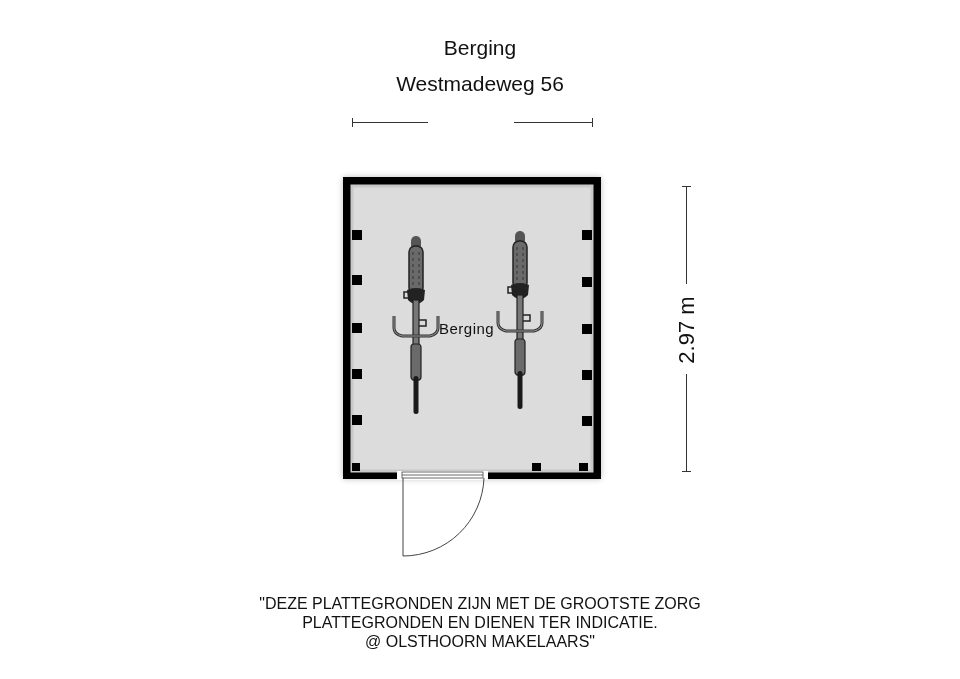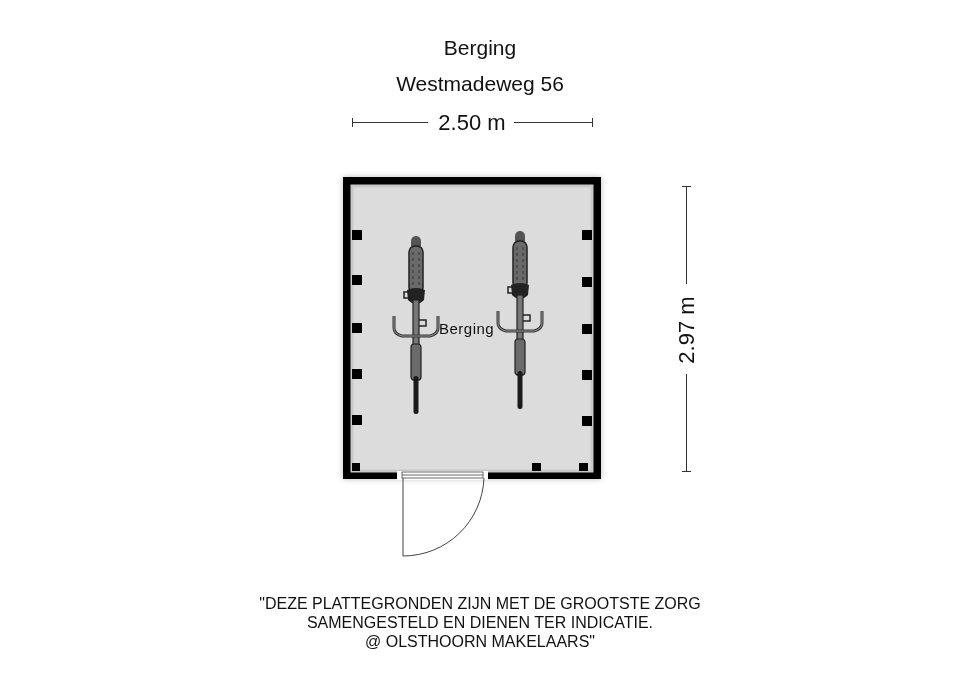--- a/index.html
+++ b/index.html
@@ -21,21 +21,20 @@
 </style>
 </head>
 <body>
 
 <div id="t1" class="title">Westmadeweg 56</div>
 <div id="t2" class="title">Berging</div>
 
 <div class="dimh">
   <div class="tick" style="left:2px"></div>
   <div class="line" style="left:2px;width:76px"></div>
-  <div class="lbl">2.50 m</div>
   <div class="line" style="left:164px;width:78px"></div>
   <div class="tick" style="left:242px"></div>
 </div>
 
 <div class="dimv">
   <div class="tick" style="top:0"></div>
   <div class="line" style="top:0;height:98px"></div>
   <div class="lbl">2.97 m</div>
   <div class="line" style="top:188px;height:97px"></div>
   <div class="tick" style="top:285px"></div>
@@ -107,15 +106,15 @@
   </g>
 
   <use href="#bike" x="416" y="236"></use>
   <use href="#bike" x="520" y="231"></use>
 </svg>
 
 <div style="position:absolute; left:439px; top:320px; font-size:15px; line-height:18px; letter-spacing:0.5px;">Berging</div>
 
 <div class="disclaimer">
   <div>"DEZE PLATTEGRONDEN ZIJN MET DE GROOTSTE ZORG</div>
-  <div>SAMENGESTELD EN DIENEN TER INDICATIE.</div>
+  <div>PLATTEGRONDEN EN DIENEN TER INDICATIE.</div>
   <div>@ OLSTHOORN MAKELAARS"</div>
 </div>
 
 </body></html>

